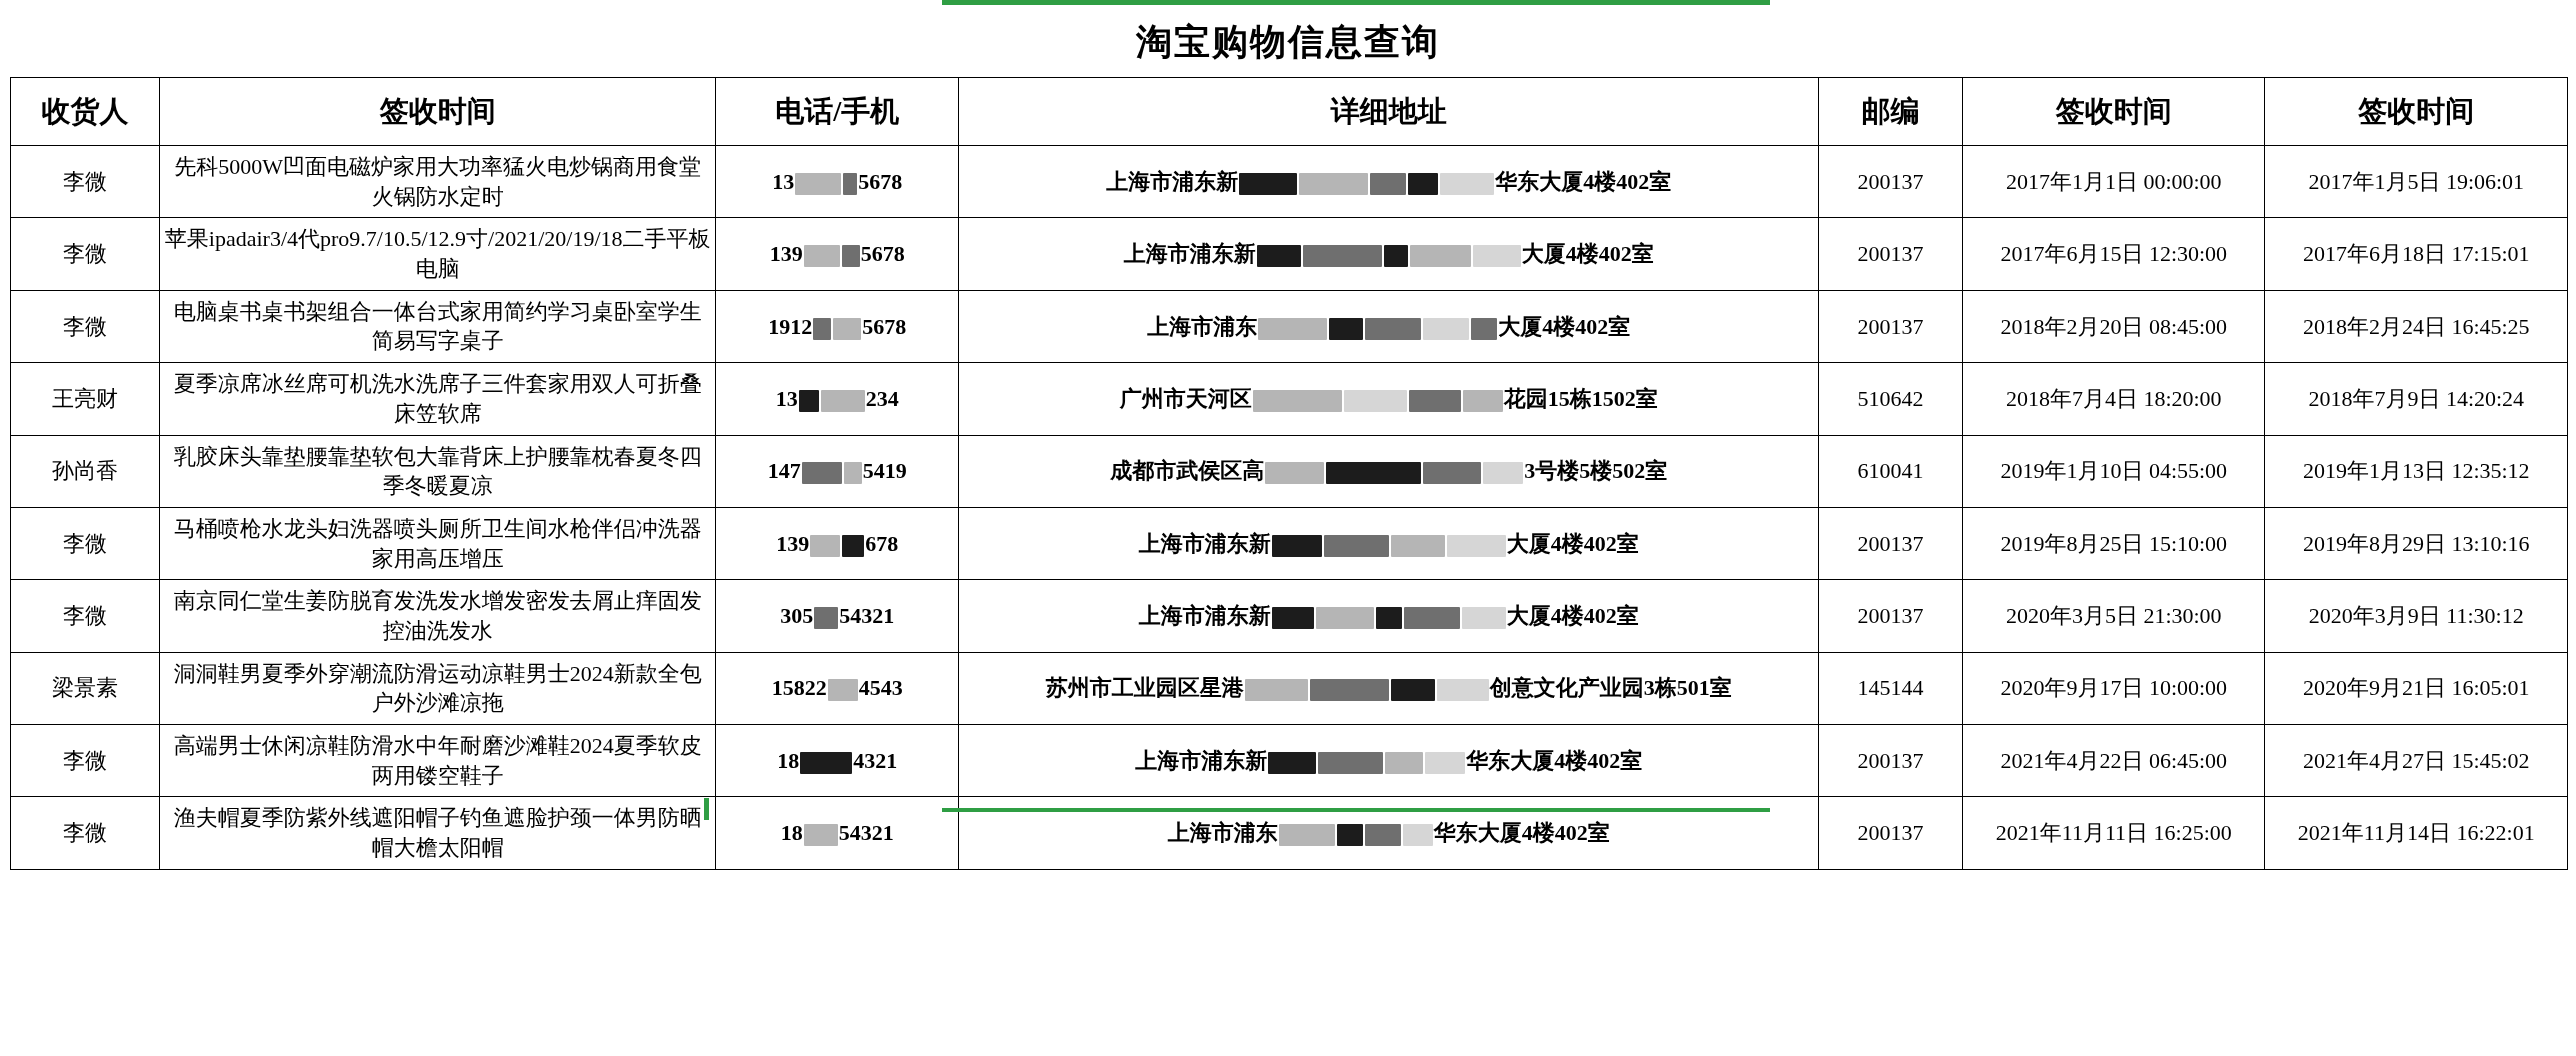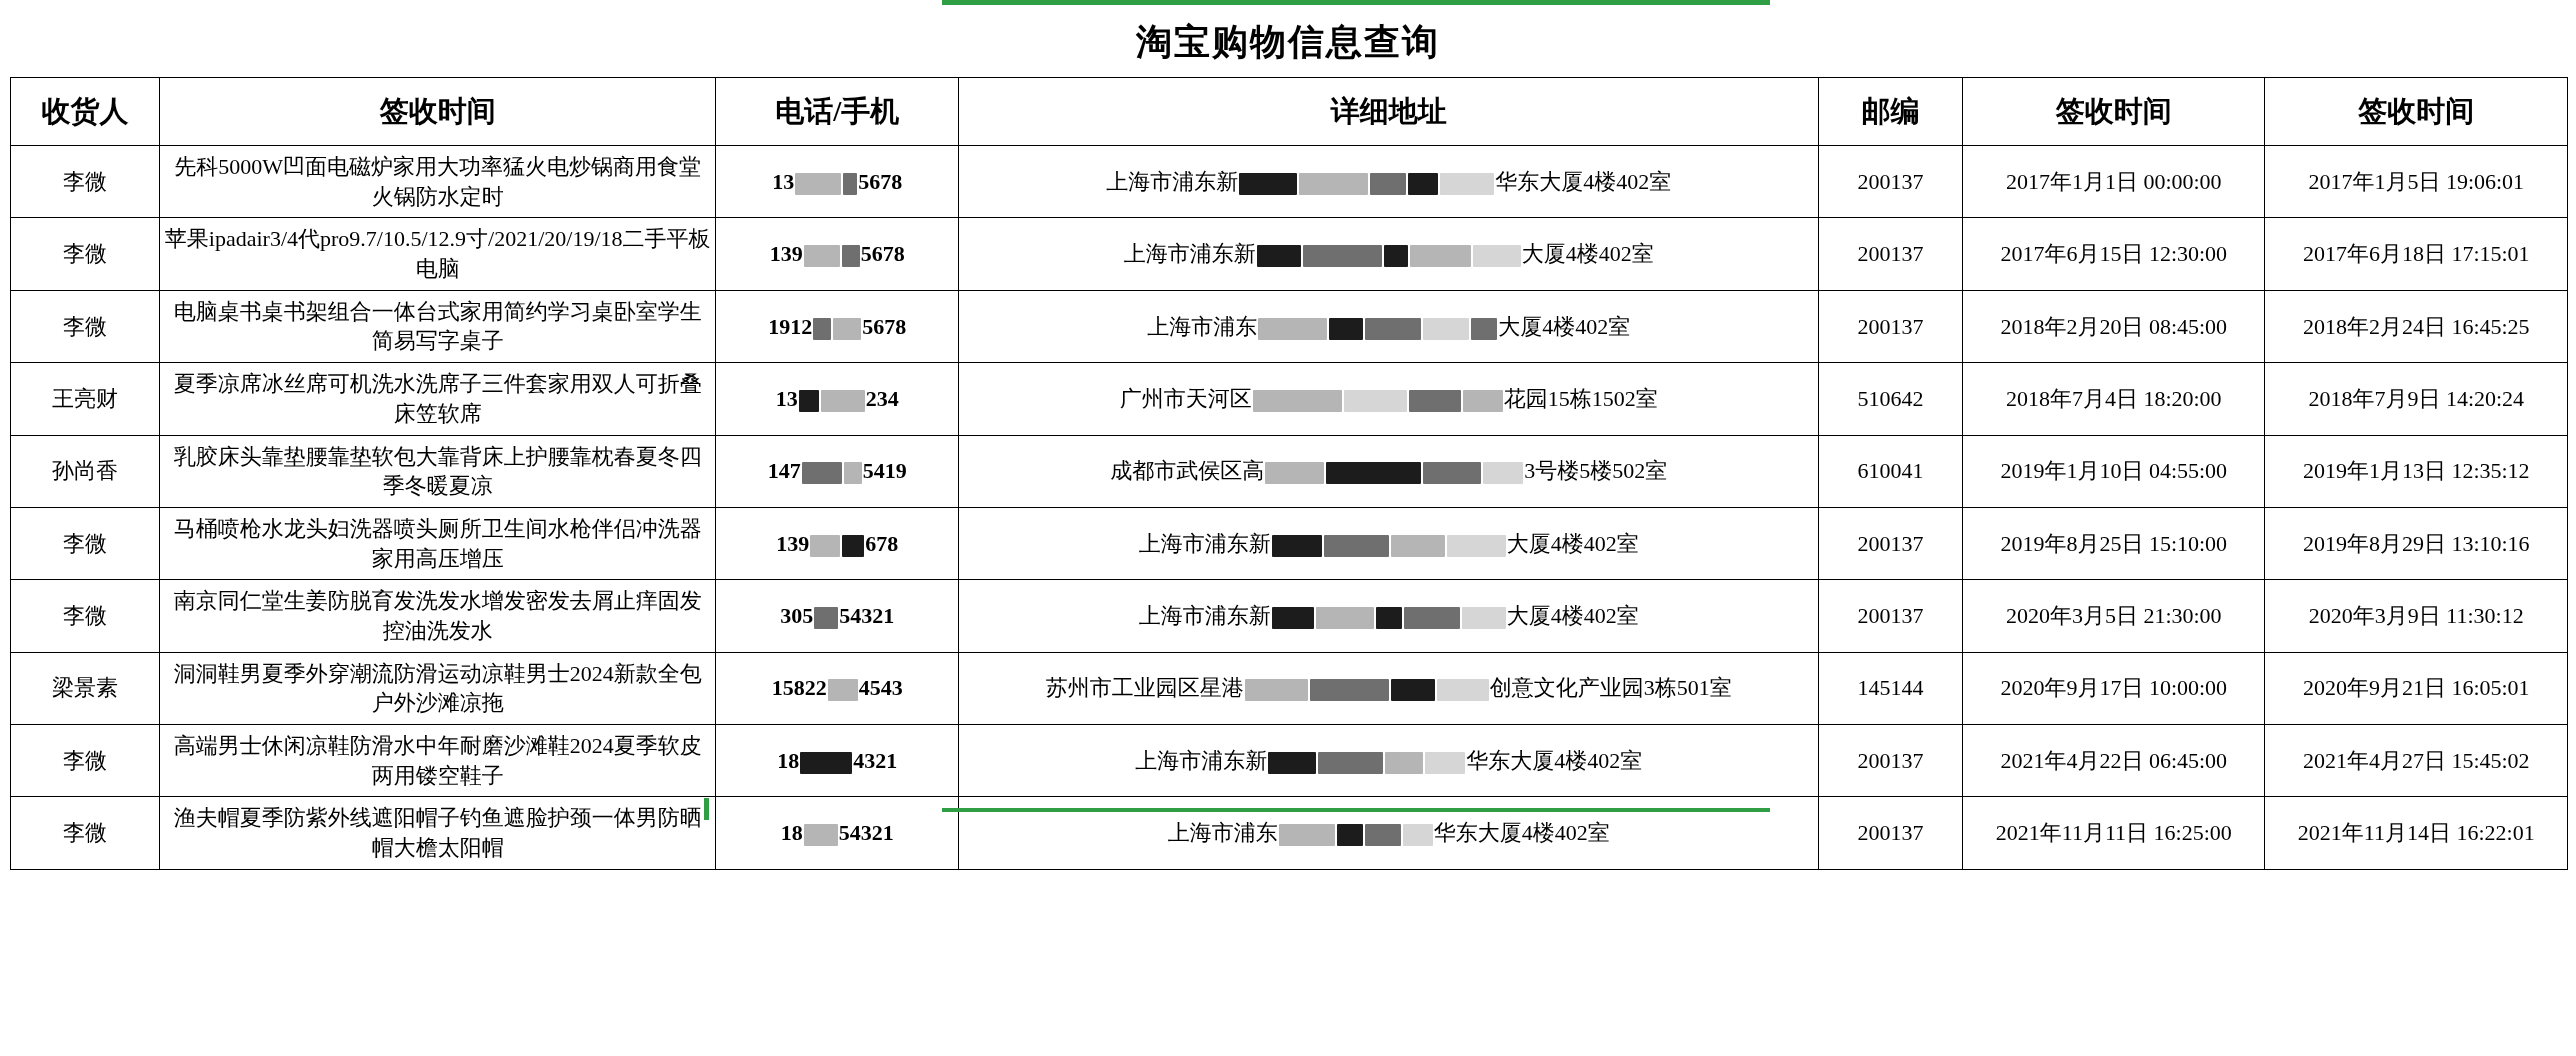--- a/index.html
+++ b/index.html
@@ -65,21 +65,21 @@
   }
   .col-name   { width: 149px; }
   .col-prod   { width: 555px; }
   .col-phone  { width: 243px; }
   .col-addr   { width: 858px; }
   .col-zip    { width: 144px; }
   .col-order  { width: 302px; }
   .col-sign   { width: 302px; }
 
   td.prod { font-size: 21px; line-height: 1.4; padding-left: 8px; padding-right: 8px; }
-  td.addr { font-size: 23px; white-space: nowrap; overflow: hidden; }
+  td.addr { font-size: 23px; white-space: nowrap; overflow: hidden; font-weight: bold; }
   td.phone { font-size: 23px; white-space: nowrap; font-weight: bold; }
   td.zip  { font-size: 23px; }
   td.dt   { font-size: 22px; white-space: nowrap; }
   td.name { font-size: 24px; }
 
   
   .redact {
     display: inline-block;
     vertical-align: middle;
     height: 22px;

